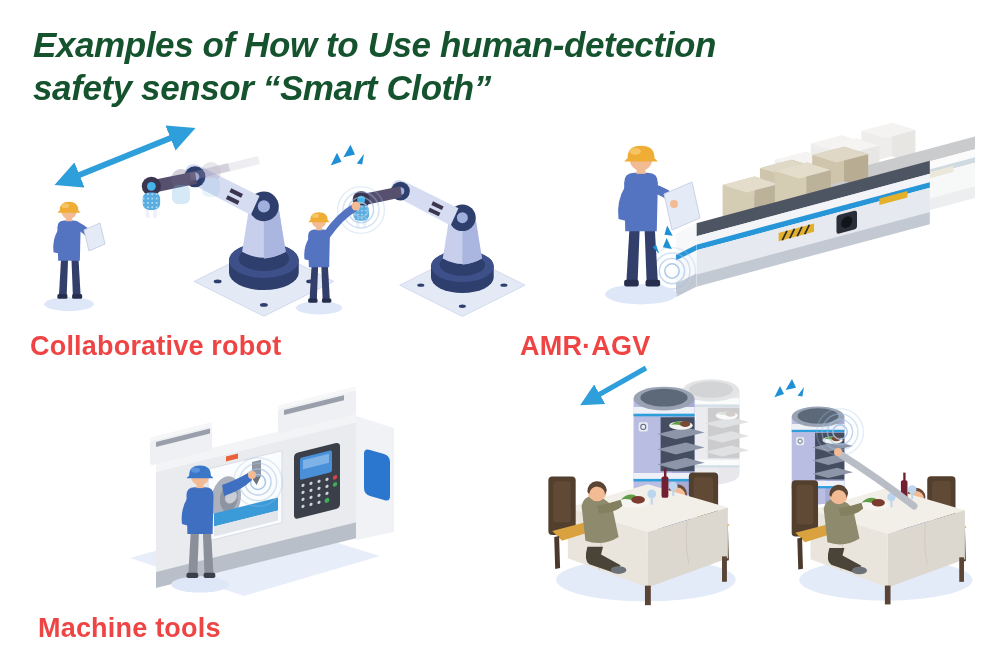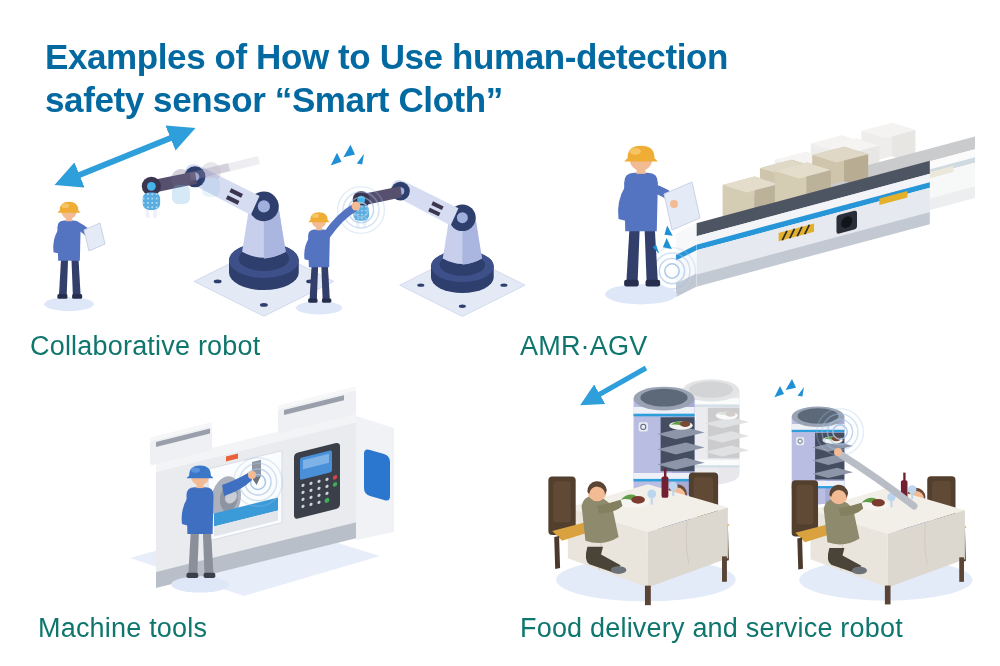--- a/index.html
+++ b/index.html
@@ -1,20 +1,20 @@
 <!DOCTYPE html>
 <html><head>
 <meta charset="utf-8">
 <style>
   html,body{margin:0;padding:0;background:#fff;}
   .canvas{position:relative;width:1000px;height:666px;background:#ffffff;overflow:hidden;
           font-family:"Liberation Sans",sans-serif;}
-  .title{position:absolute;left:33px;top:24px;margin:12px;font-size:35px;font-weight:700;
-         line-height:1.22;letter-spacing:-0.4px;color:#0369a1;white-space:pre-line;}
-  .sec-label{position:absolute;font-size:27px;font-weight:400;color:#0f766e;letter-spacing:.2px;}
+  .title{position:absolute;left:33px;top:24px;margin:0;font-size:35px;font-weight:700;
+         line-height:1.22;letter-spacing:-0.4px;color:#14532d;white-space:pre-line;font-style:italic;}
+  .sec-label{position:absolute;font-size:27px;font-weight:700;color:#ef4444;letter-spacing:.2px;}
   .lbl-collab{left:30px;top:331px;}
   .lbl-amr{left:520px;top:331px;}
   .lbl-machine{left:38px;top:613px;}
   .lbl-food{left:520px;top:613px;}
   svg.scene{position:absolute;overflow:visible;}
   .sc-collab{left:28px;top:118px;width:470px;height:214px;}
   .sc-amr{left:552px;top:118px;width:445px;height:238px;}
   .sc-machine{left:112px;top:370px;width:285px;height:242px;}
   .sc-food{left:528px;top:360px;width:465px;height:252px;}
   .defs{position:absolute;width:0;height:0;}
@@ -307,15 +307,14 @@
     </g>
     <g>
       <use href="#sym-drobot" x="252" y="30" width="76" height="125"></use>
       <use href="#sym-ripple" x="285" y="45" width="54" height="54"></use>
       <use href="#sym-alert" x="244" y="16" width="32" height="25"></use>
       <use href="#sym-dining" x="246" y="58" width="218" height="193"></use>
       <path d="M386,146 Q350,118 312,94" stroke="#b9bdc6" stroke-width="7" fill="none" stroke-linecap="round"></path>
       <circle cx="310" cy="92" r="4" fill="#f2bb94"></circle>
     </g>
   </svg>
-  <div class="sec-label lbl-food">Food delivery and service robot</div>
 
 </div>
 
 </body></html>

